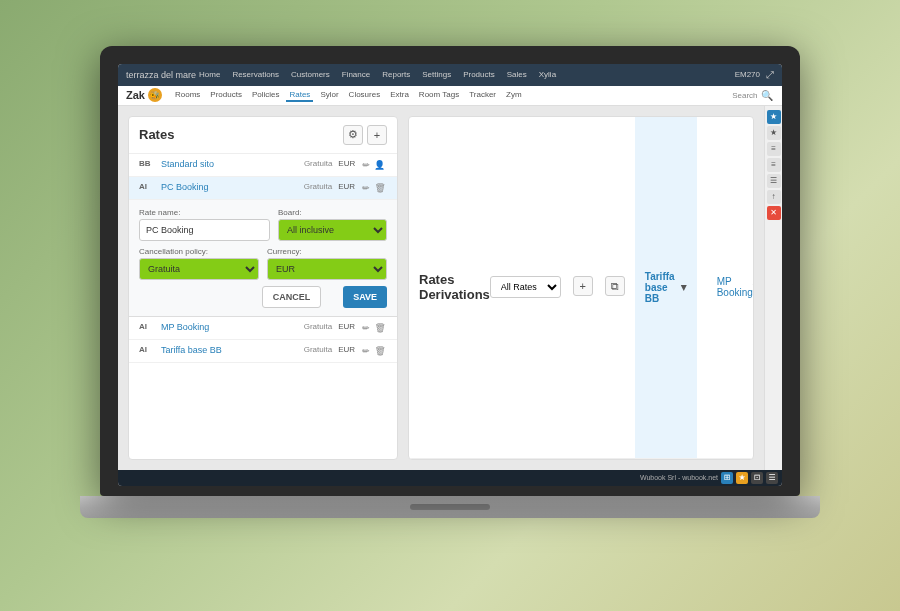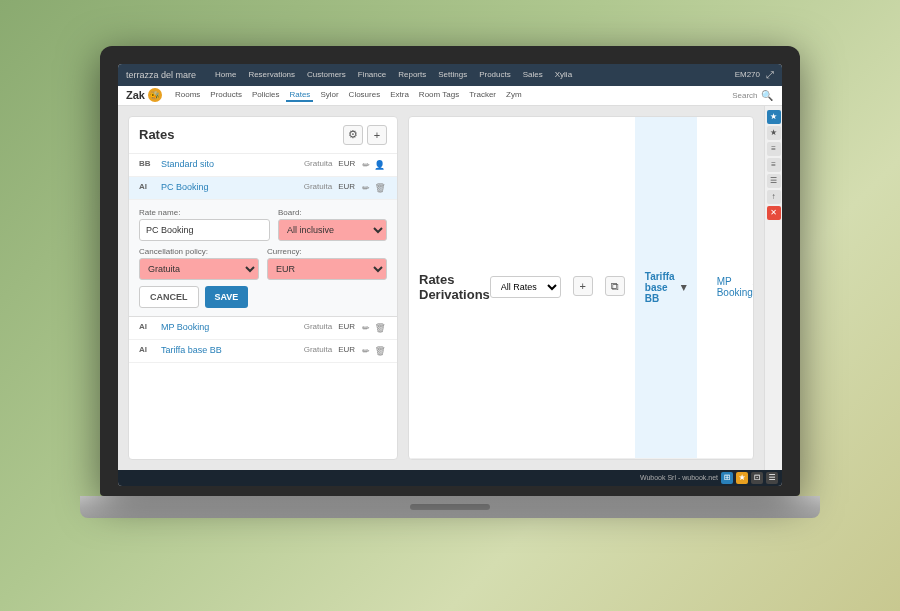--- a/index.html
+++ b/index.html
@@ -63,21 +63,21 @@
       background: #2c3e50;
       height: 22px;
       display: flex;
       align-items: center;
       padding: 0 8px;
       flex-shrink: 0;
     }
     .topbar-brand {
       color: #ccc;
       font-size: 9px;
-      margin-right: 16px;
+      margin-right: 0;
     }
     .topbar-nav {
       display: flex;
       gap: 6px;
       flex: 1;
     }
     .topbar-nav-item {
       color: #ccc;
       font-size: 8px;
       cursor: pointer;
@@ -276,28 +276,28 @@
       font-size: 9px;
       background: #fff;
       color: #333;
     }
     .form-select {
       height: 22px;
       border: 1px solid #ccc;
       border-radius: 3px;
       padding: 0 4px;
       font-size: 9px;
-      background: #fca5a5;
+      background: #84cc16;
       color: #333;
       cursor: pointer;
     }
     .form-buttons {
       display: flex;
-      justify-content: flex-start;
-      gap: 6px;
+      justify-content: flex-end;
+      gap: 22px;
       margin-top: 4px;
     }
     .btn-cancel {
       height: 22px;
       padding: 0 10px;
       border: 1px solid #ccc;
       border-radius: 3px;
       background: #fff;
       font-size: 9px;
       color: #555;

